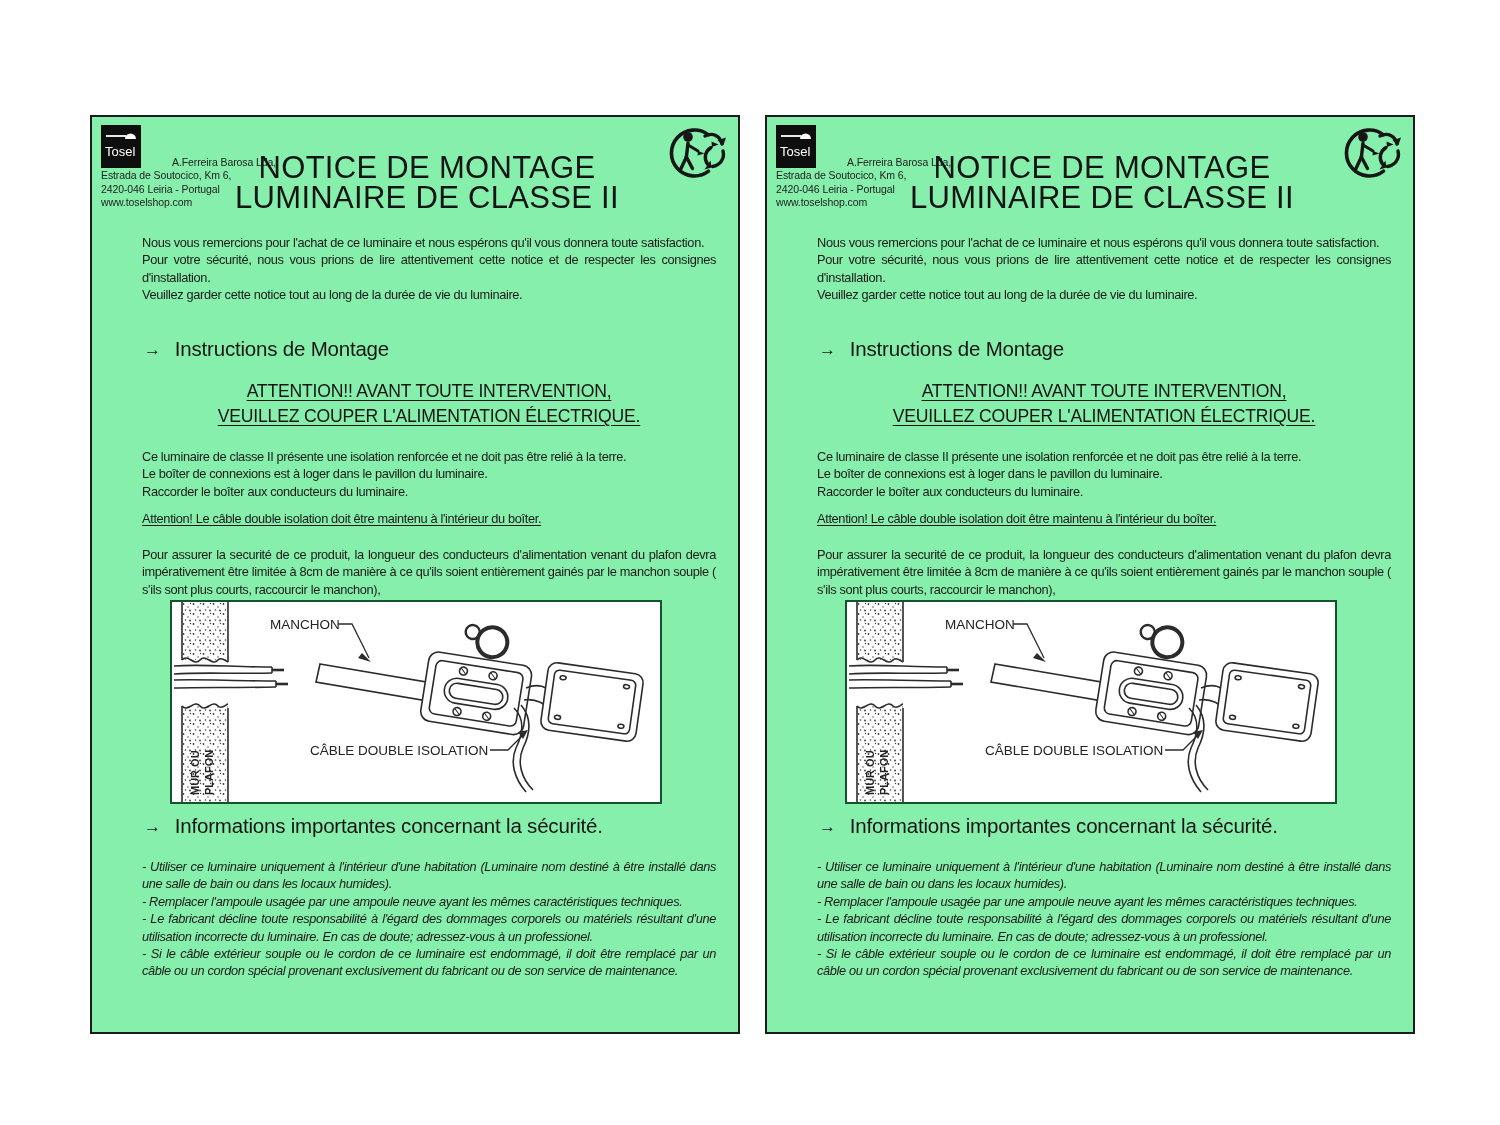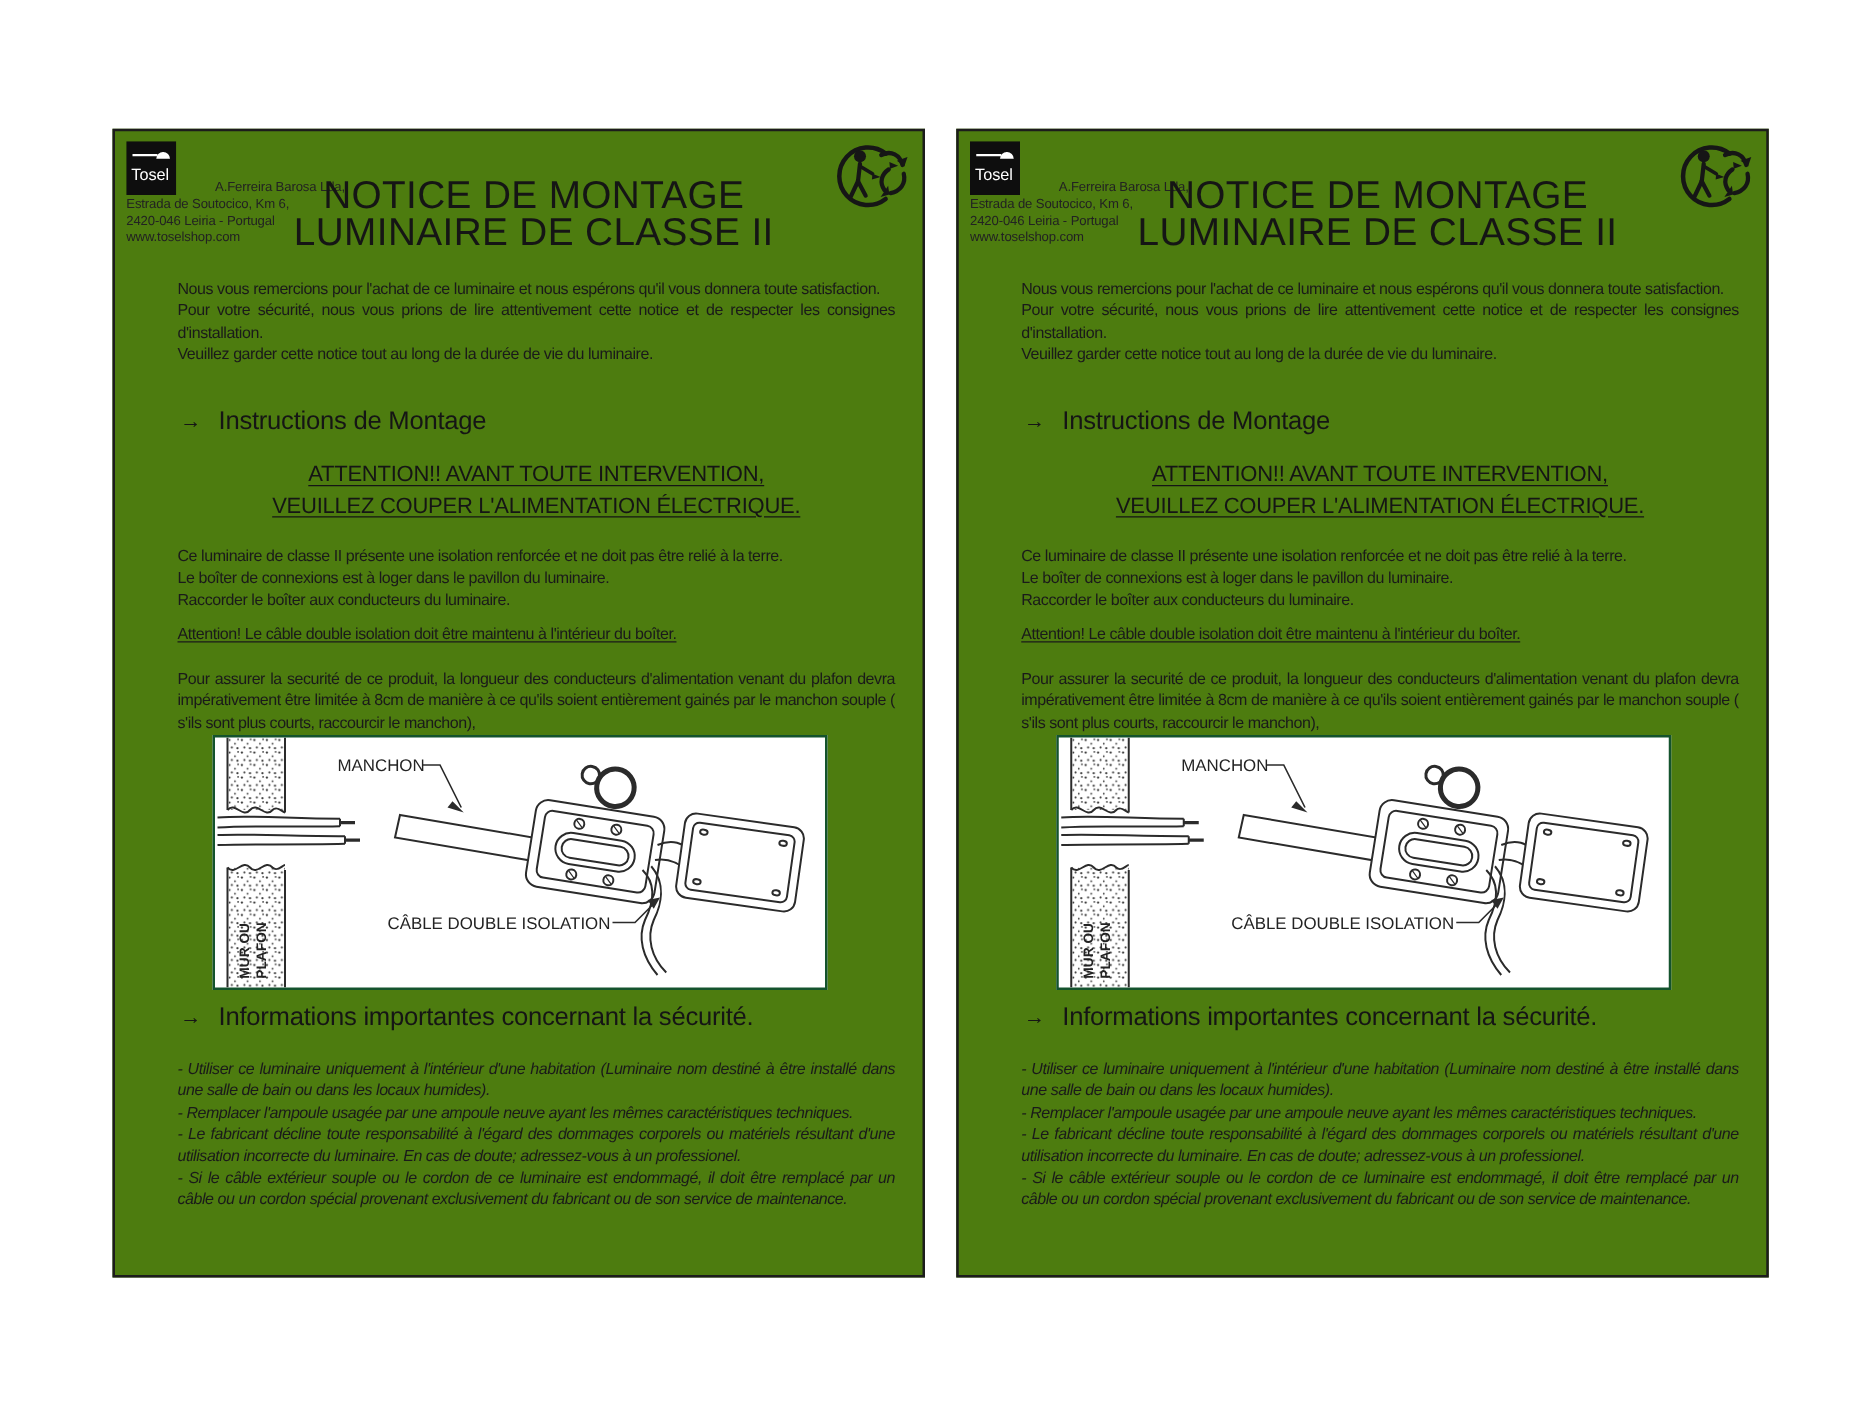--- a/index.html
+++ b/index.html
@@ -3,22 +3,22 @@
 <meta charset="utf-8">
 <style>
   html,body{margin:0;padding:0;}
   body{
     width:1500px;height:1125px;position:relative;
     background:#ffffff;overflow:hidden;
     font-family:"Liberation Sans",sans-serif;color:#1a1a1a;
     -webkit-font-smoothing:antialiased;
   }
   .page{
-    position:absolute;top:103px;left:90px;width:646px;height:915px;
-    border:2px solid #1c1c1c;background:#4d7c0f;
+    position:absolute;top:115px;left:90px;width:646px;height:915px;
+    border:2px solid #1c1c1c;background:#86efac;
   }
   .page.page-right{left:765px;}
   .blk{position:absolute;}
 
   
   .logo-box{left:9px;top:8px;width:40px;height:43px;}
   .company{left:9px;top:39px;width:230px;font-size:10.5px;line-height:13.4px;letter-spacing:-0.1px;color:#222;}
   .company .c1{padding-left:71px;}
   .doc-title{left:125px;top:36px;width:420px;text-align:center;
     font-size:31px;line-height:30px;letter-spacing:0.3px;color:#151515;}

